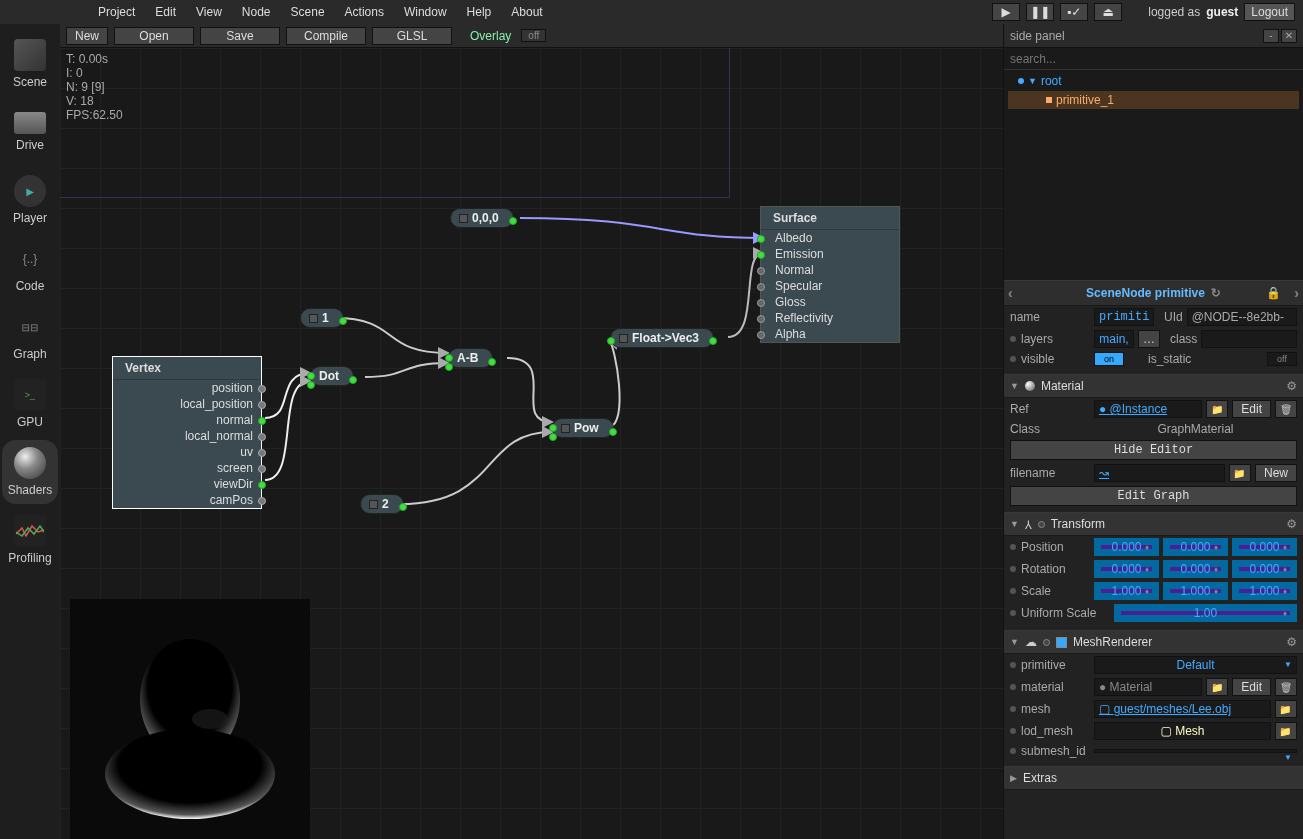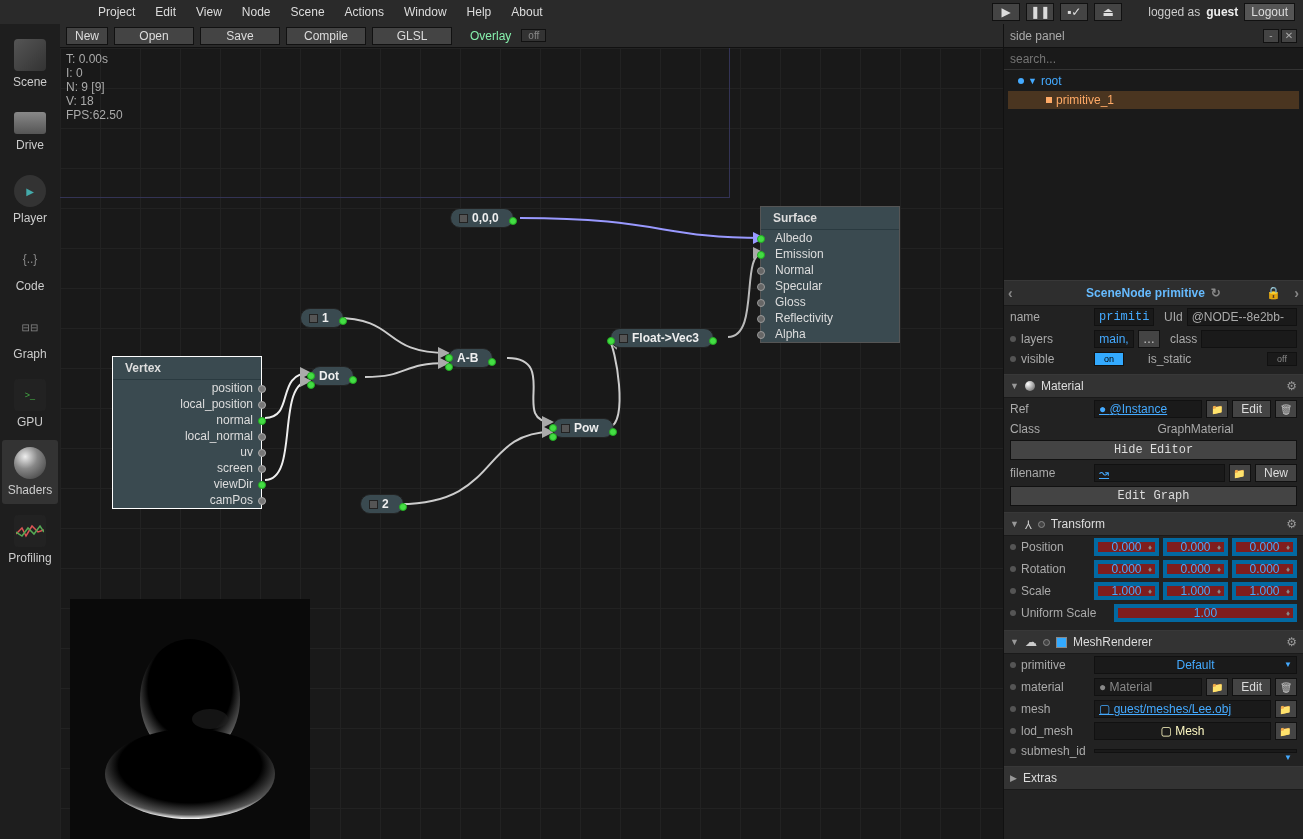--- a/index.html
+++ b/index.html
@@ -9,21 +9,21 @@
   .menu-item { color: #ddd; cursor: pointer; }
   .play-controls { display: flex; gap: 6px; align-items: center; margin-left: auto; }
   .play-btn { width: 28px; height: 18px; background: #444; border: 1px solid #111; display: flex; align-items: center; justify-content: center; color: #ddd; cursor: pointer; }
   .login-area { display: flex; align-items: center; gap: 6px; margin-left: 20px; }
   .logout-btn { background: #555; border: 1px solid #111; padding: 1px 6px; color: #ddd; cursor: pointer; }
   .guest { color: #eee; font-weight: bold; }
 
   .main { display: flex; height: 815px; }
   .left-nav { width: 60px; background: #1e1e1e; display: flex; flex-direction: column; align-items: center; padding-top: 8px; gap: 4px; }
   .nav-item { width: 56px; height: 64px; display: flex; flex-direction: column; align-items: center; justify-content: center; gap: 4px; cursor: pointer; color: #ccc; }
-  .nav-item.active { background: #333; border-radius: 3px; }
+  .nav-item.active { background: #333; border-radius: 14px; }
   .nav-icon { width: 32px; height: 32px; background: #3a3a3a; border-radius: 4px; display: flex; align-items: center; justify-content: center; }
   .nav-icon.cube { background: linear-gradient(135deg, #555, #333); }
   .nav-icon.drive { background: linear-gradient(#888, #555); border-radius: 3px; height: 22px; }
   .nav-icon.player { background: #333; border-radius: 50%; }
   .nav-icon.player::after { content: "▶"; color: #4aa; font-size: 10px; }
   .nav-icon.code::after { content: "{..}"; color: #888; }
   .nav-icon.code { background: none; }
   .nav-icon.graph { background: none; }
   .nav-icon.graph::after { content: "⊟⊟"; color: #888; font-size: 10px; }
   .nav-icon.gpu { background: #222; }
@@ -87,21 +87,21 @@
   .prop-row .label { width: 80px; color: #aaa; display: flex; align-items: center; gap: 5px;}
   .prop-row .dot { width: 6px; height: 6px; border-radius: 50%; background: #555; flex-shrink: 0; }
   .prop-row input[type=text], .prop-row .val { background: #1a1a1a; border: 1px solid #111; color: #4af; padding: 1px 4px; height: 18px; flex: 1; min-width: 0; text-align: center;}
   .prop-row .link { color: #4af; text-decoration: underline; cursor: pointer; }
   .mini-btn { background: #444; border: 1px solid #111; color: #ddd; padding: 1px 8px; cursor: pointer; height: 18px; display: flex; align-items: center; }
   .icon-btn { width: 22px; height: 18px; background: #444; border: 1px solid #111; display: flex; align-items: center; justify-content: center; cursor: pointer; }
   .folder-icon::after { content: "📁"; font-size: 10px; }
   .trash-icon::after { content: "🗑"; font-size: 10px; }
   .wide-btn { background: #444; border: 1px solid #111; color: #ddd; text-align: center; padding: 2px; margin: 2px 6px; cursor: pointer; font-family: Liberation Mono, monospace; }
   .num3 { display: flex; gap: 4px; flex: 1; }
-  .num-box { flex: 1; background: #7f1d1d; border: 4px solid #0369a1; color: #4af; text-align: center; height: 18px; display: flex; align-items: center; justify-content: center; position: relative; }
+  .num-box { flex: 1; background: #4c1d95; border: 7px solid #0369a1; color: #4af; text-align: center; height: 18px; display: flex; align-items: center; justify-content: center; position: relative; }
   .num-box::after { content: "♦"; position: absolute; right: 3px; color: #888; font-size: 8px;}
   .toggle { background: #1a1a1a; border: 1px solid #111; color: #888; font-size: 9px; padding: 1px 8px; text-align:center; }
   .toggle.on { background: #3af; color: #000; }
   .dropdown { flex: 1; background: #1a1a1a; border: 1px solid #111; color: #4af; text-align: center; position: relative; padding: 1px; }
   .dropdown::after { content: "▼"; position: absolute; right: 4px; color: #4af; font-size: 8px; top: 3px;}
 </style>
 </head>
 <body>
 
 <div class="topbar">

